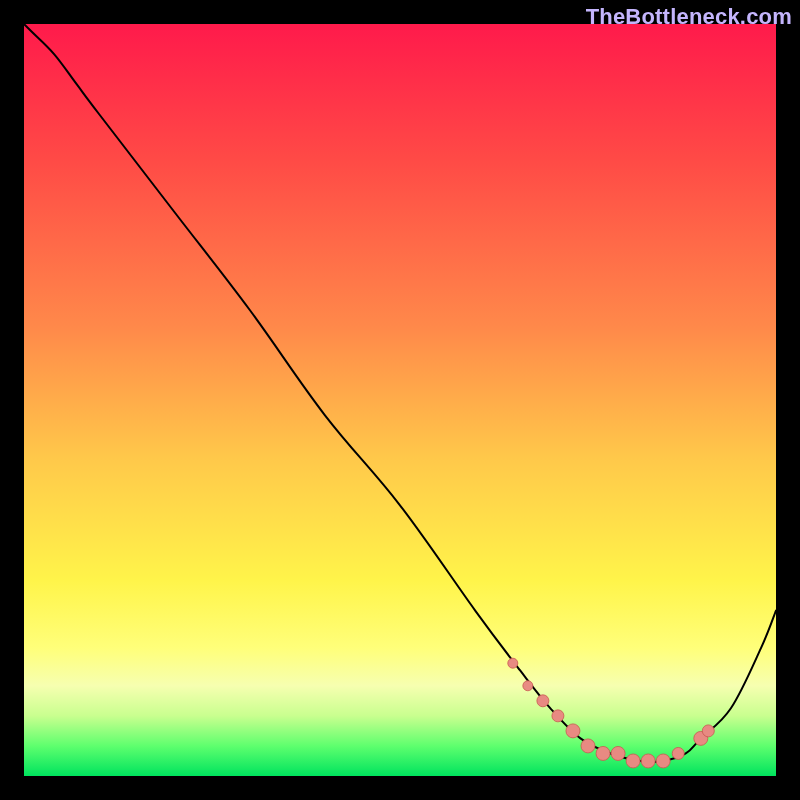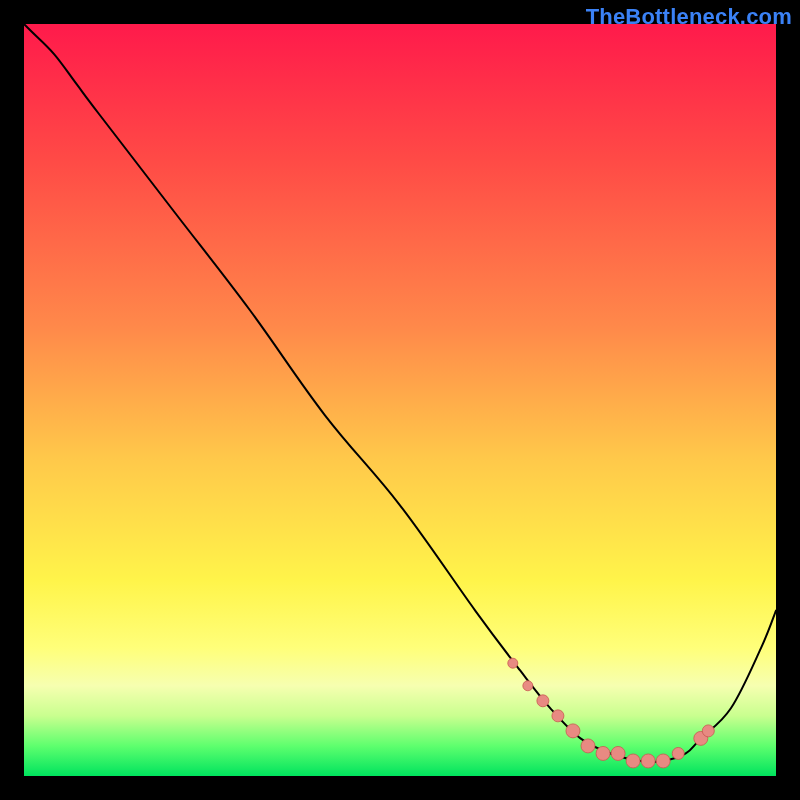--- a/index.html
+++ b/index.html
@@ -37,21 +37,21 @@
       #5eff6e 96%,
       #00e35e 100%
     );
   }
   .watermark {
     position: absolute;
     top: 4px;
     right: 8px;
     font-size: 22px;
     font-weight: 600;
-    color: #3b82f6;
+    color: #c4b5fd;
     letter-spacing: 0.2px;
     user-select: none;
   }
   svg.curve {
     position: absolute;
     left: 0;
     top: 0;
     width: 752px;
     height: 752px;
     overflow: visible;

